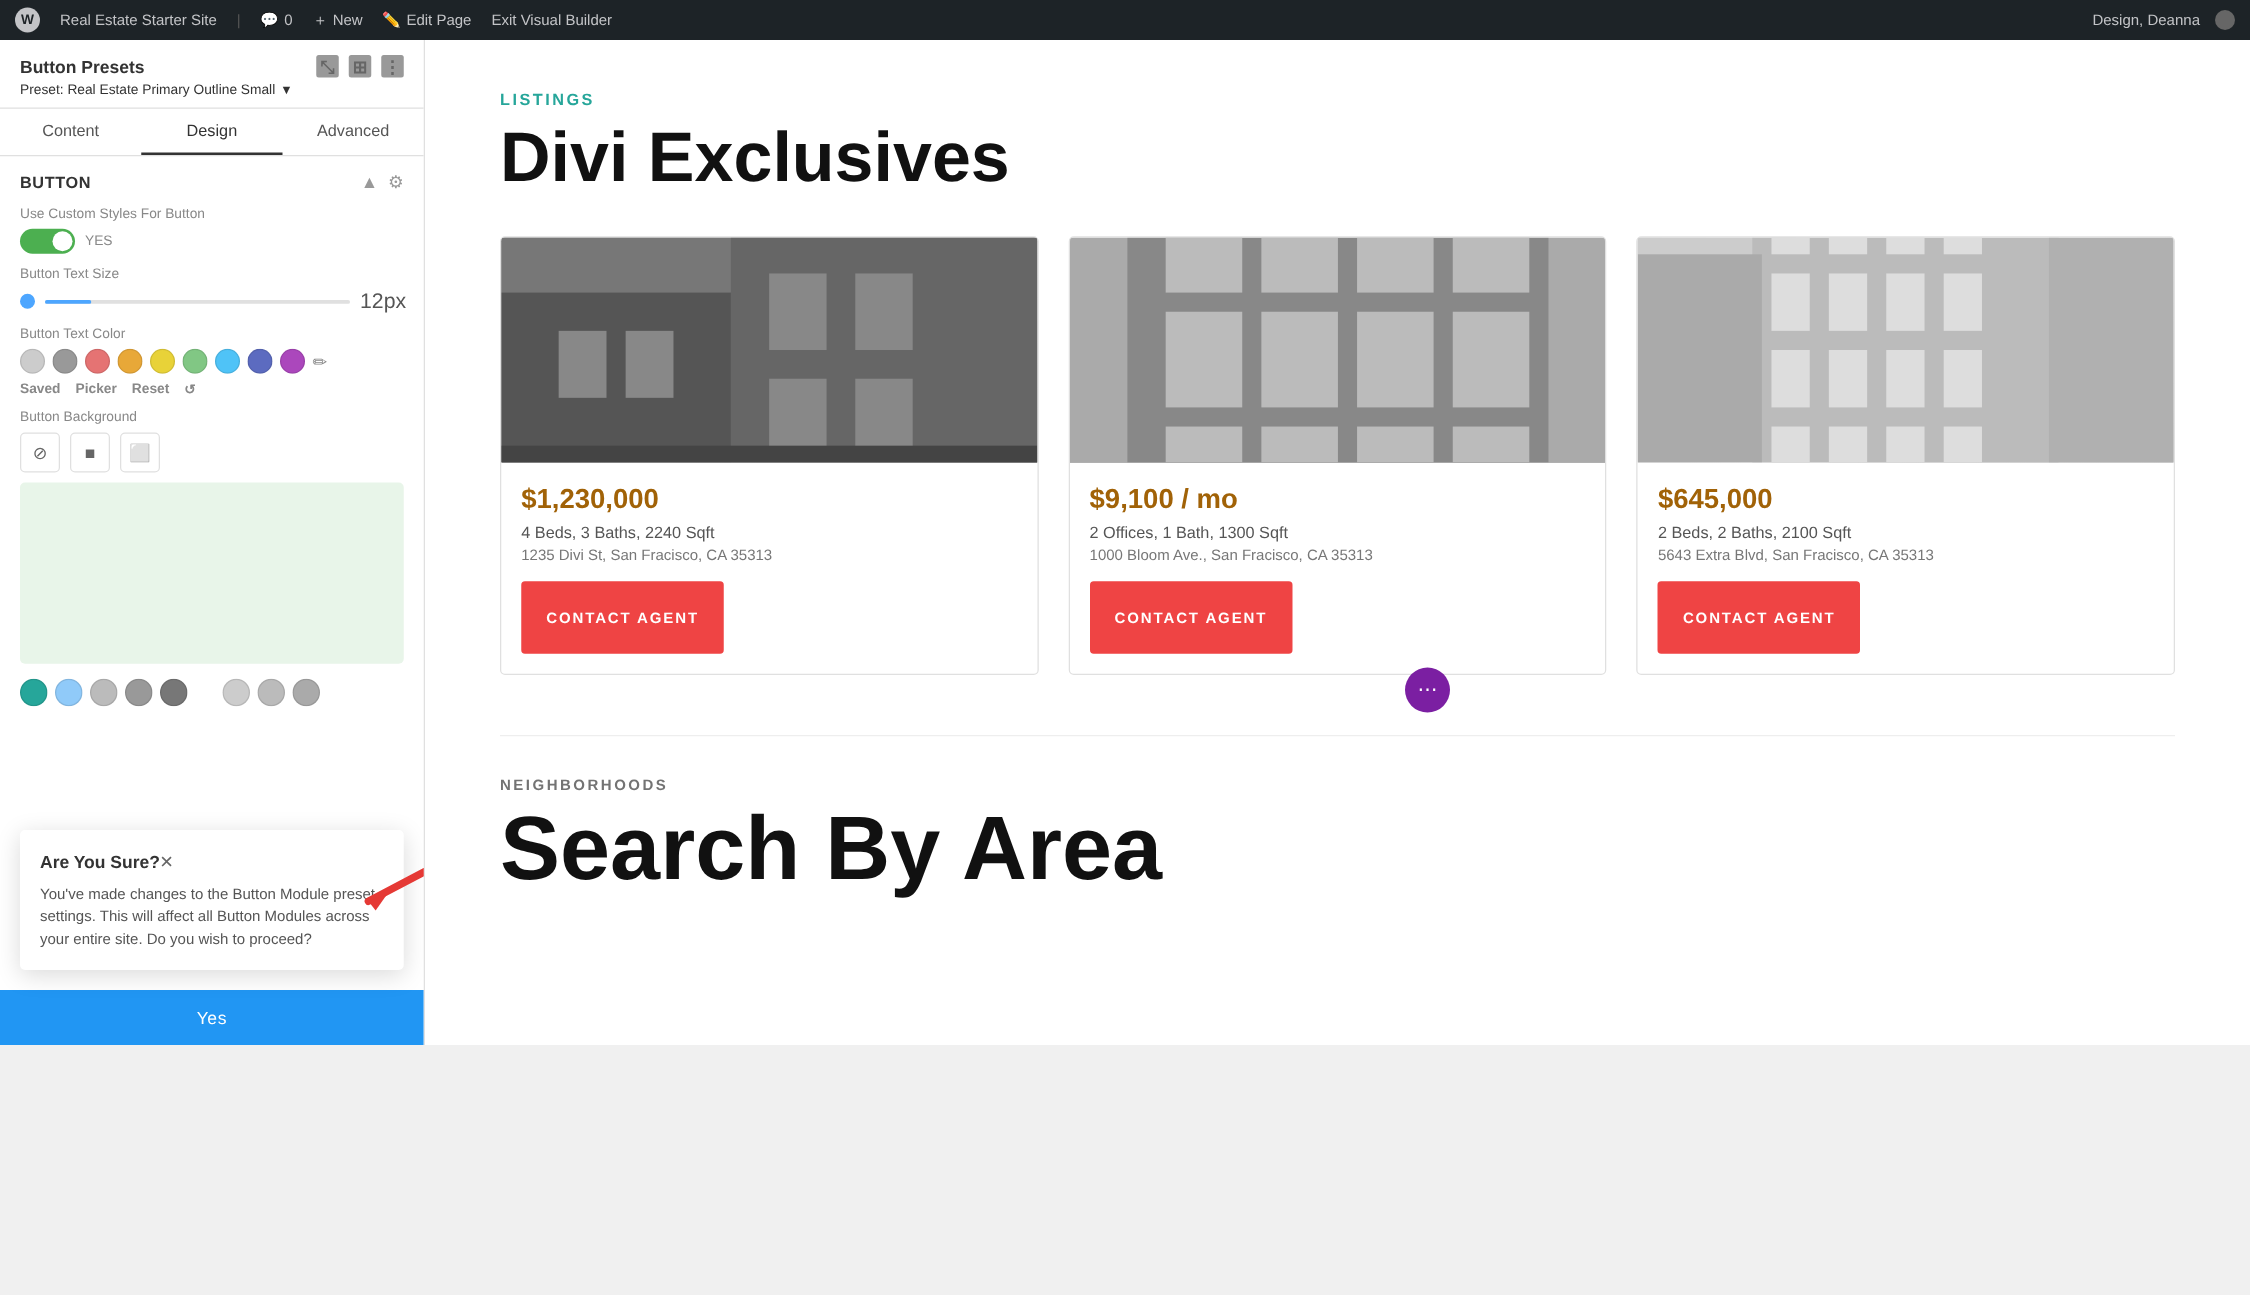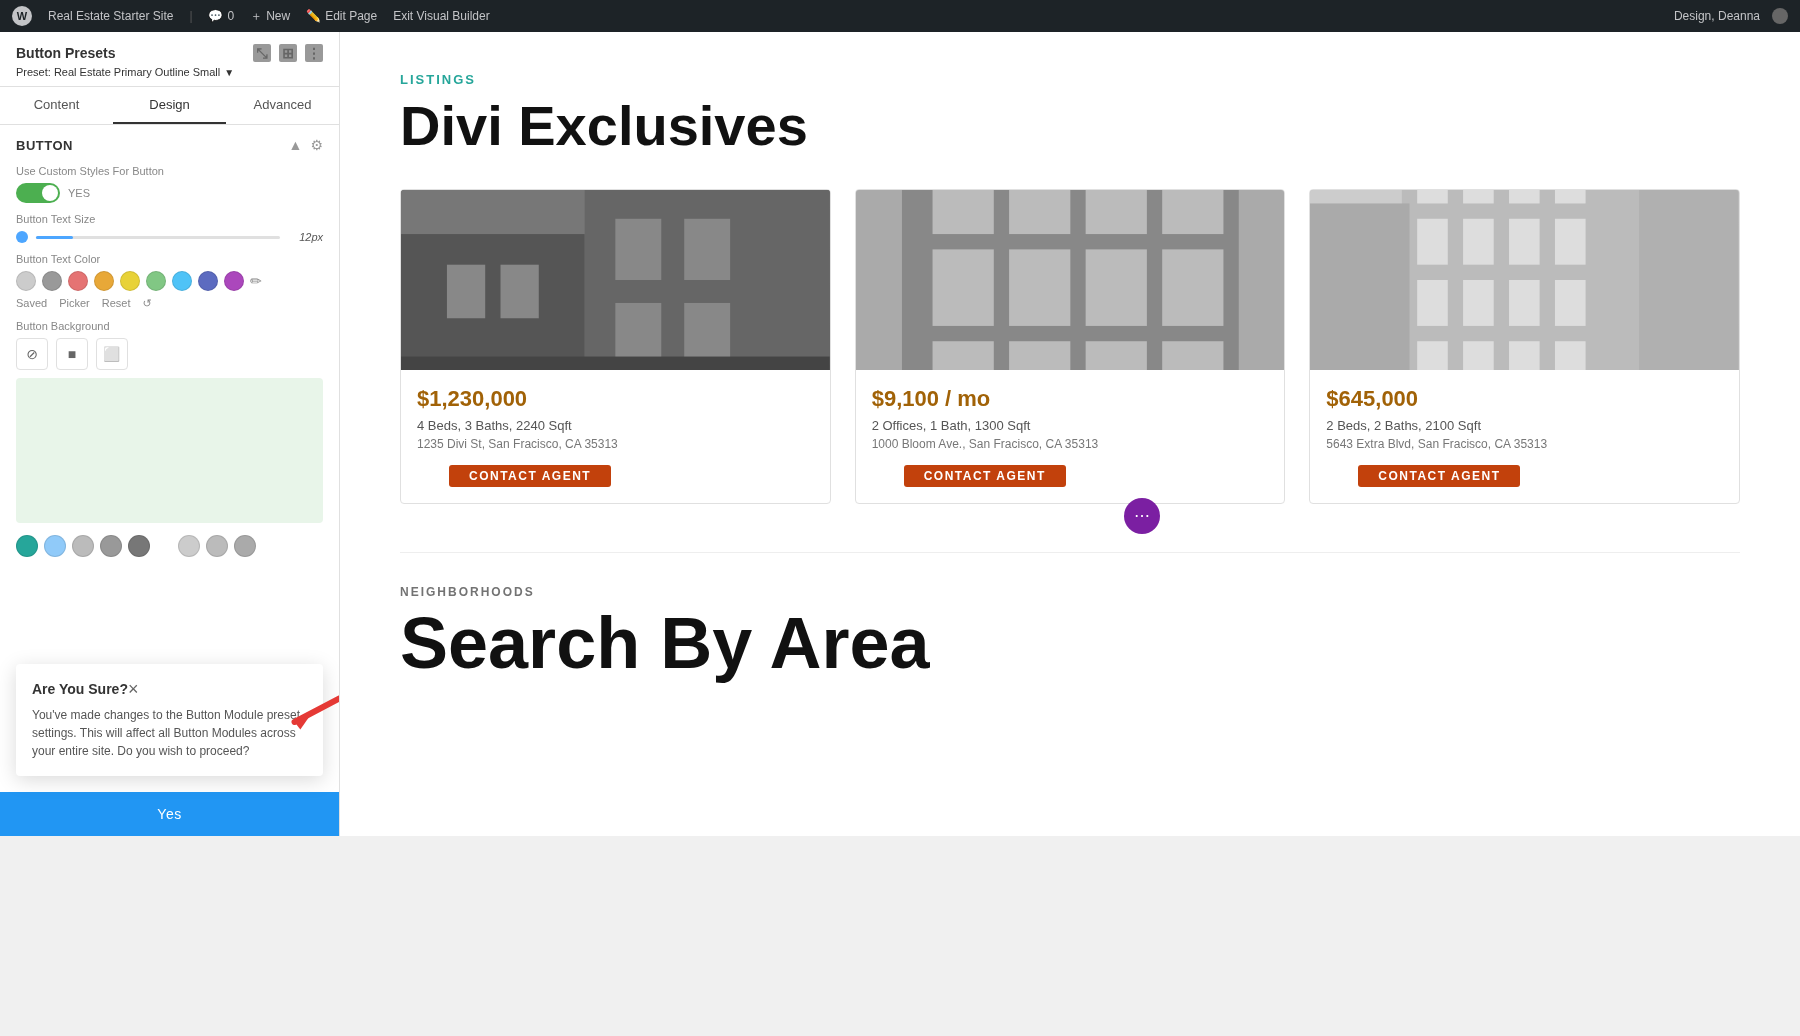--- a/index.html
+++ b/index.html
@@ -184,39 +184,39 @@
     .slider-track::before {
       content: '';
       position: absolute;
       left: 0; top: 0;
       width: 15%;
       height: 100%;
       background: #4DA6FF;
       border-radius: 2px;
     }
     .slider-value {
-      font-size: 11px; color: #555; width: 35px; text-align: right; font-style: italic;
+      font-size: 17px; color: #555; width: 35px; text-align: right;
     }
 
     
     .color-swatches {
       display: flex; align-items: center; gap: 6px; flex-wrap: wrap;
       margin-top: 4px;
     }
     .swatch {
       width: 20px; height: 20px;
       border-radius: 50%;
       cursor: pointer;
       border: 1px solid rgba(0,0,0,0.1);
     }
     .swatch.none { background: #ccc; position: relative; }
     .swatch-pencil { font-size: 14px; color: #888; cursor: pointer; }
 
     .color-actions {
-      display: flex; gap: 12px; margin-top: 6px;
+      display: flex; gap: 12px; margin-top: 6px; font-weight: bold;
     }
     .color-action {
       font-size: 11px; color: #888; cursor: pointer;
     }
     .color-action.saved { color: #888; }
     .color-action.reset { font-size: 11px; }
 
     
     .bg-icons {
       display: flex; gap: 8px; margin-top: 4px;
@@ -360,30 +360,29 @@
     }
 
     .card-address {
       font-size: 12px;
       color: #777;
       margin-bottom: 14px;
     }
 
     .contact-btn {
       display: inline-block;
-      background: #c2410c;
+      background: #ef4444;
       color: white;
-      padding: 4px 20px;
+      padding: 22px 20px;
       border-radius: 3px;
       font-size: 12px;
       font-weight: 700;
       letter-spacing: 1.5px;
       cursor: pointer;
       text-transform: uppercase;
-      margin-left: 32px;
     }
 
     
     .neighborhoods-label {
       font-size: 12px;
       font-weight: 700;
       letter-spacing: 2px;
       color: #737373;
       margin-bottom: 8px;
     }

